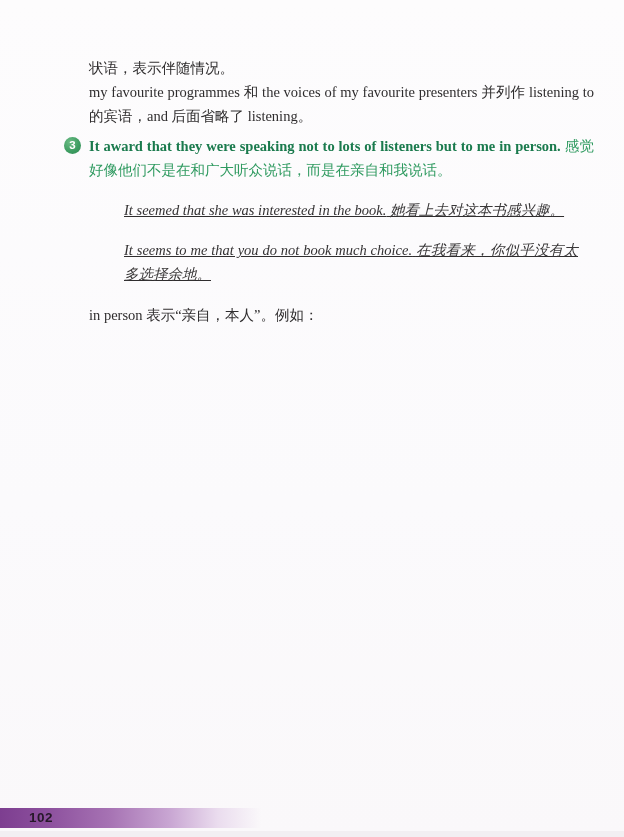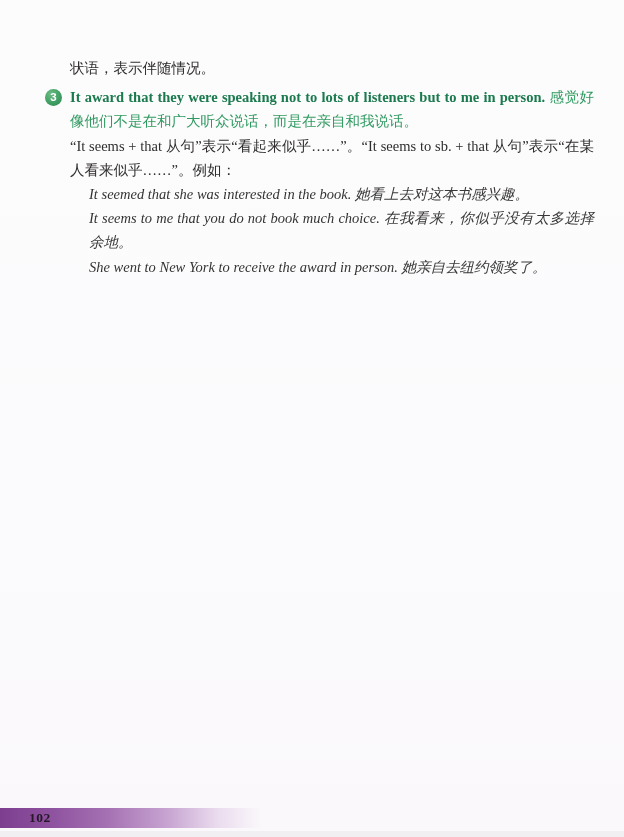--- a/index.html
+++ b/index.html
@@ -11,21 +11,21 @@
   .page {
     position: relative;
     width: 624px;
     height: 837px;
     background: linear-gradient(180deg, #fdfcfd 0%, #fbfafc 60%, #faf8fa 100%);
     overflow: hidden;
   }
   .content {
     position: absolute;
     top: 56px;
-    left: 70px;
+    left: 89px;
     right: 30px;
     color: #2f2d2e;
     font-size: 14.5px;
     line-height: 24.2px;
   }
   .body-text { margin: 0; }
   .justify { text-align: justify; }
   .item { position: relative; margin-top: 5px; }
   .item-badge {
     position: absolute;
@@ -46,21 +46,22 @@
   .en-bold-green {
     color: #1a7a4d;
     font-weight: bold;
   }
   .zh-green {
     color: #2f9a60;
   }
   .examples-block { }
   .example {
     padding-left: 19px;
-    margin: 0;
+    margin: 16px;
+    text-decoration: underline;
   }
   .ex-en {
     font-style: italic;
     color: #343233;
   }
   .ex-zh {
     font-style: italic;
     color: #3a3839;
   }
   .page-bar {
@@ -76,21 +77,21 @@
       #c8a5d2 62%,
       #eadcee 80%,
       rgba(255,255,255,0) 96%);
   }
   .page-number {
     position: absolute;
     left: 29px;
     top: 0;
     height: 20px;
     line-height: 20px;
-    font-family: Liberation Serif, serif;
+    font-family: Liberation Sans, sans-serif;
     font-weight: bold;
     font-size: 13.5px;
     color: #261829;
     letter-spacing: 0.5px;
   }
   .bottom-strip {
     position: absolute;
     left: 0;
     bottom: 0;
     width: 100%;
@@ -100,48 +101,45 @@
 </style>
 </head>
 <body>
 
 <div class="page">
 
   <main class="content">
 
     <p class="body-text">状语，表示伴随情况。</p>
 
+    <p class="body-text justify">my favourite programmes 和 the voices of my favourite presenters 并列作 listening to 的宾语，and 后面省略了 listening。</p>
 
     <section class="item">
 
       <span class="item-badge"><span>3</span></span>
 
       <p class="body-text justify">
         <span class="en-bold-green">It award that they were speaking not to lots of listeners but to me in person.</span>
         <span class="zh-green">感觉好像他们不是在和广大听众说话，而是在亲自和我说话。</span>
       </p>
 
-      <p class="body-text justify">“It seems + that 从句”表示“看起来似乎……”。“It seems to sb. + that 从句”表示“在某人看来似乎……”。例如：</p>
 
       <div class="examples-block">
         <p class="example justify">
           <span class="ex-en">It seemed that she was interested in the book.</span>
           <span class="ex-zh">她看上去对这本书感兴趣。</span>
         </p>
         <p class="example justify">
           <span class="ex-en">It seems to me that you do not book much choice.</span>
           <span class="ex-zh">在我看来，你似乎没有太多选择余地。</span>
         </p>
       </div>
 
+      <p class="body-text">in person 表示“亲自，本人”。例如：</p>
 
-      <p class="example">
-        <span class="ex-en">She went to New York to receive the award in person.</span>
-        <span class="ex-zh">她亲自去纽约领奖了。</span>
-      </p>
 
     </section>
   </main>
 
   <footer>
     <div class="page-bar">
       <span class="page-number">102</span>
     </div>
     <div class="bottom-strip"></div>
   </footer>

